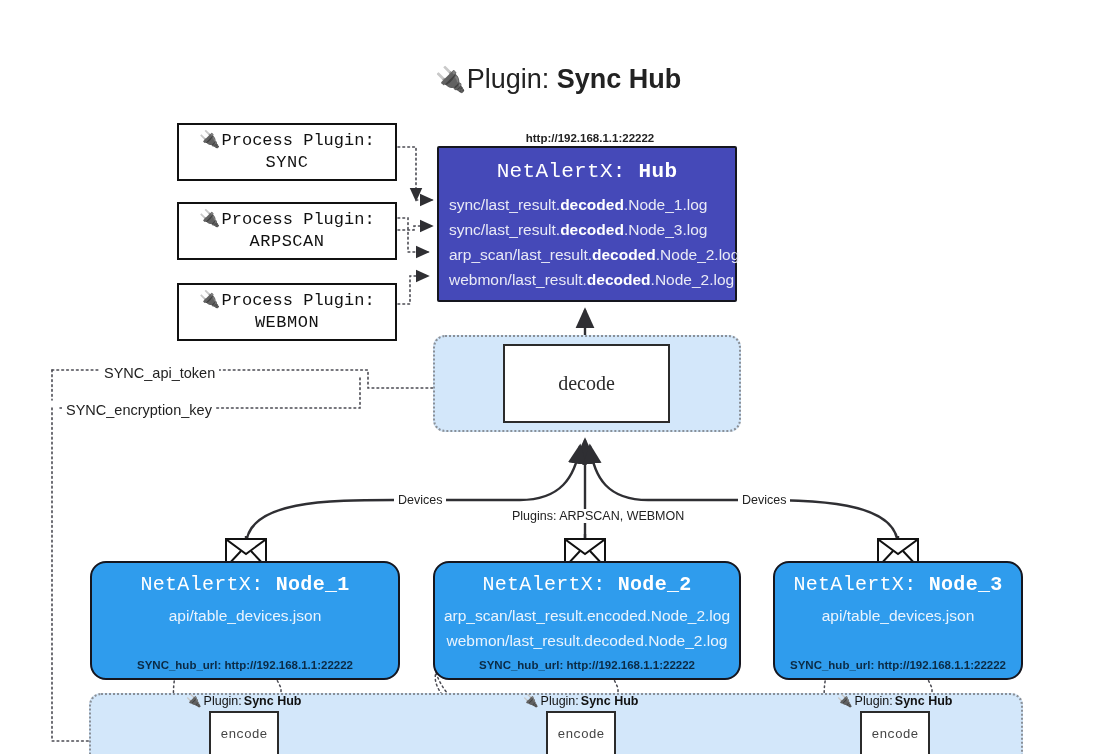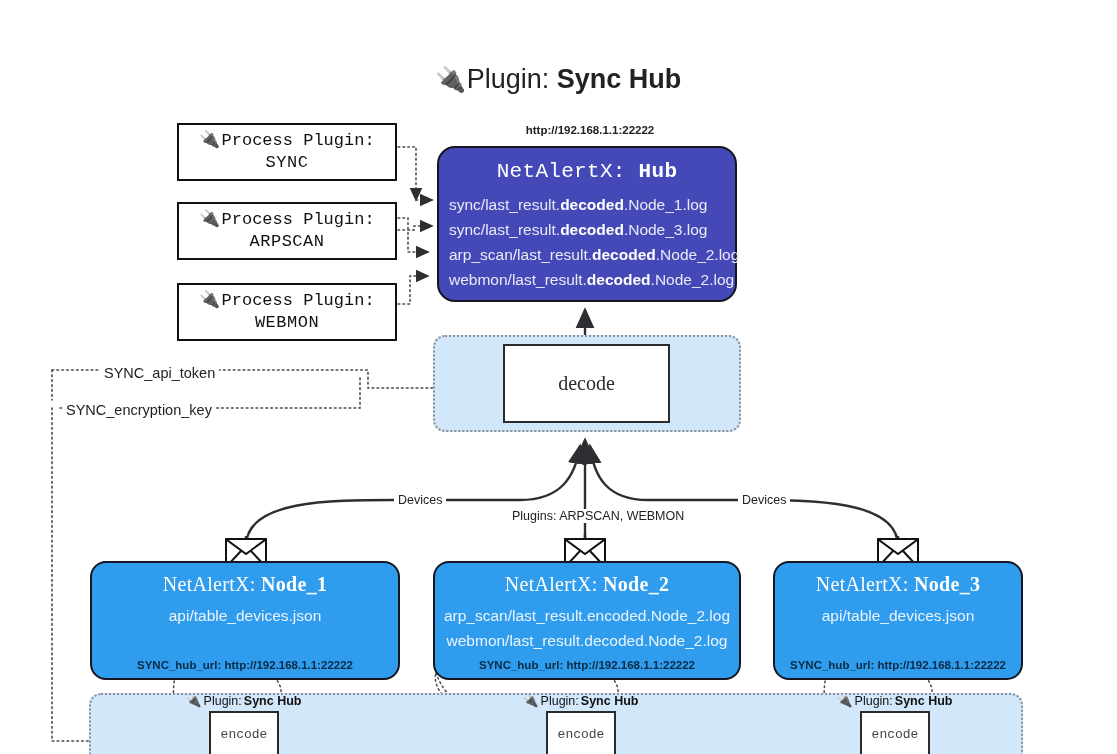--- a/index.html
+++ b/index.html
@@ -16,23 +16,23 @@
   #title .strong{font-weight:bold;}
 
   
   .proc-box{border:2px solid #111;background:#fff;width:220px;height:58px;
             display:flex;flex-direction:column;align-items:center;justify-content:center;
             font-family:"Liberation Mono",monospace;font-size:17px;line-height:22px;color:#111;}
   .proc-box .l1{display:flex;align-items:center;gap:1px;white-space:nowrap;}
   .proc-box .l2{letter-spacing:.5px;}
 
   
-  #hub-url{left:445px;top:76px;width:290px;text-align:center;font-size:11.5px;font-weight:bold;color:#222;}
+  #hub-url{left:445px;top:84px;width:290px;text-align:center;font-size:11.5px;font-weight:bold;color:#222;}
   #hub{left:437px;top:98px;width:300px;height:156px;background:#4549b8;border:2.5px solid #15161f;
-       border-radius:18px;}
+       border-radius:2px;}
   #hub .hub-title{margin-top:12px;text-align:center;font-family:"Liberation Mono",monospace;
        font-size:21px;color:#fff;letter-spacing:.3px;}
   #hub .hub-title b{font-weight:bold;}
   #hub .loglist{margin-top:9px;}
   #hub .logline{color:#e9eaf6;font-size:15.5px;line-height:25px;padding-left:10px;white-space:nowrap;}
   #hub .logline b{font-weight:bold;color:#fff;}
 
   
   #decode-wrap{left:433px;top:287px;width:308px;height:97px;background:#d3e7fa;
                border:2px dotted #8a9098;border-radius:12px;}
@@ -46,21 +46,21 @@
   #lbl-enc{left:62px;top:354px;}
 
   
   .edgelabel{font-size:12.5px;color:#222;background:#fff;padding:0 4px;white-space:nowrap;}
   #lbl-dev-left{left:394px;top:445px;}
   #lbl-dev-right{left:738px;top:445px;}
   #lbl-plugins{left:508px;top:461px;}
 
   
   .node{background:#2f9ced;border:2.5px solid #15161f;border-radius:16px;}
-  .node .ntitle{margin-top:10px;text-align:center;font-family:Liberation Serif, serif;
+  .node .ntitle{margin-top:10px;text-align:center;font-family:Liberation Mono, monospace;
        font-size:20px;color:#fff;letter-spacing:.3px;}
   .node .ntitle b{font-weight:bold;}
   .node .nlines{margin-top:7px;text-align:center;}
   .node .nline{color:#eaf4fe;font-size:15.5px;line-height:25px;white-space:nowrap;}
   .node .nurl{position:absolute;left:0;bottom:7px;width:100%;text-align:center;
        font-size:11.5px;font-weight:bold;color:#0b2a44;white-space:nowrap;}
   #node1{left:90px;top:513px;width:310px;height:119px;}
   #node2{left:433px;top:513px;width:308px;height:119px;}
   #node3{left:773px;top:513px;width:250px;height:119px;}
 

